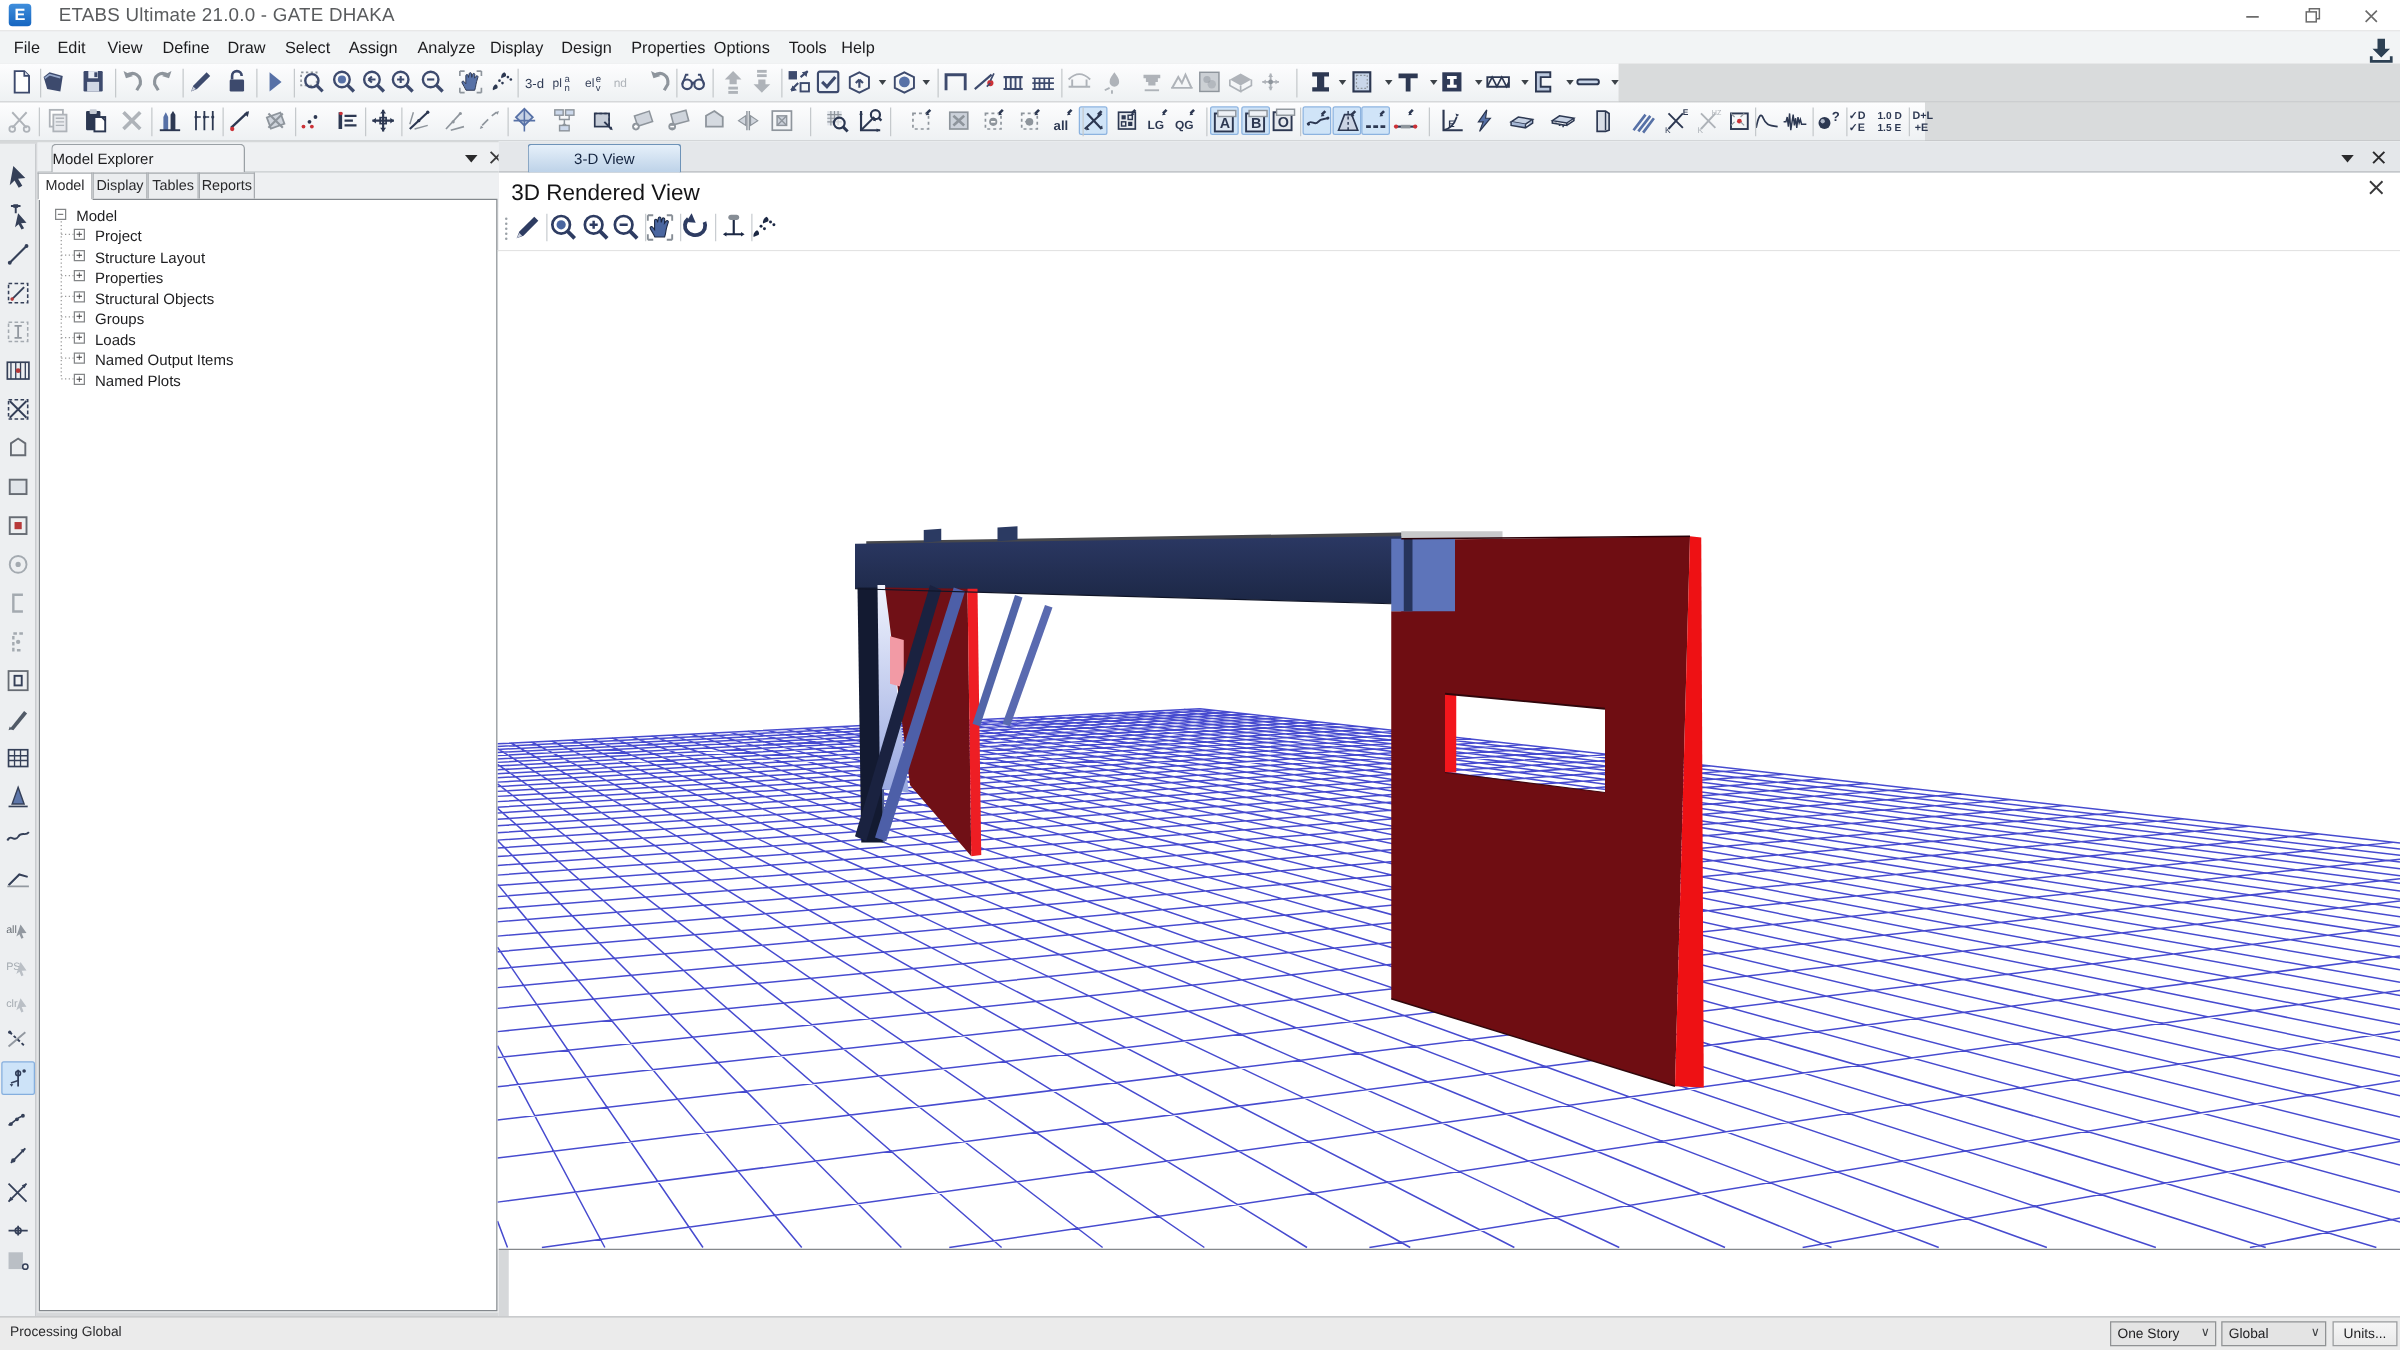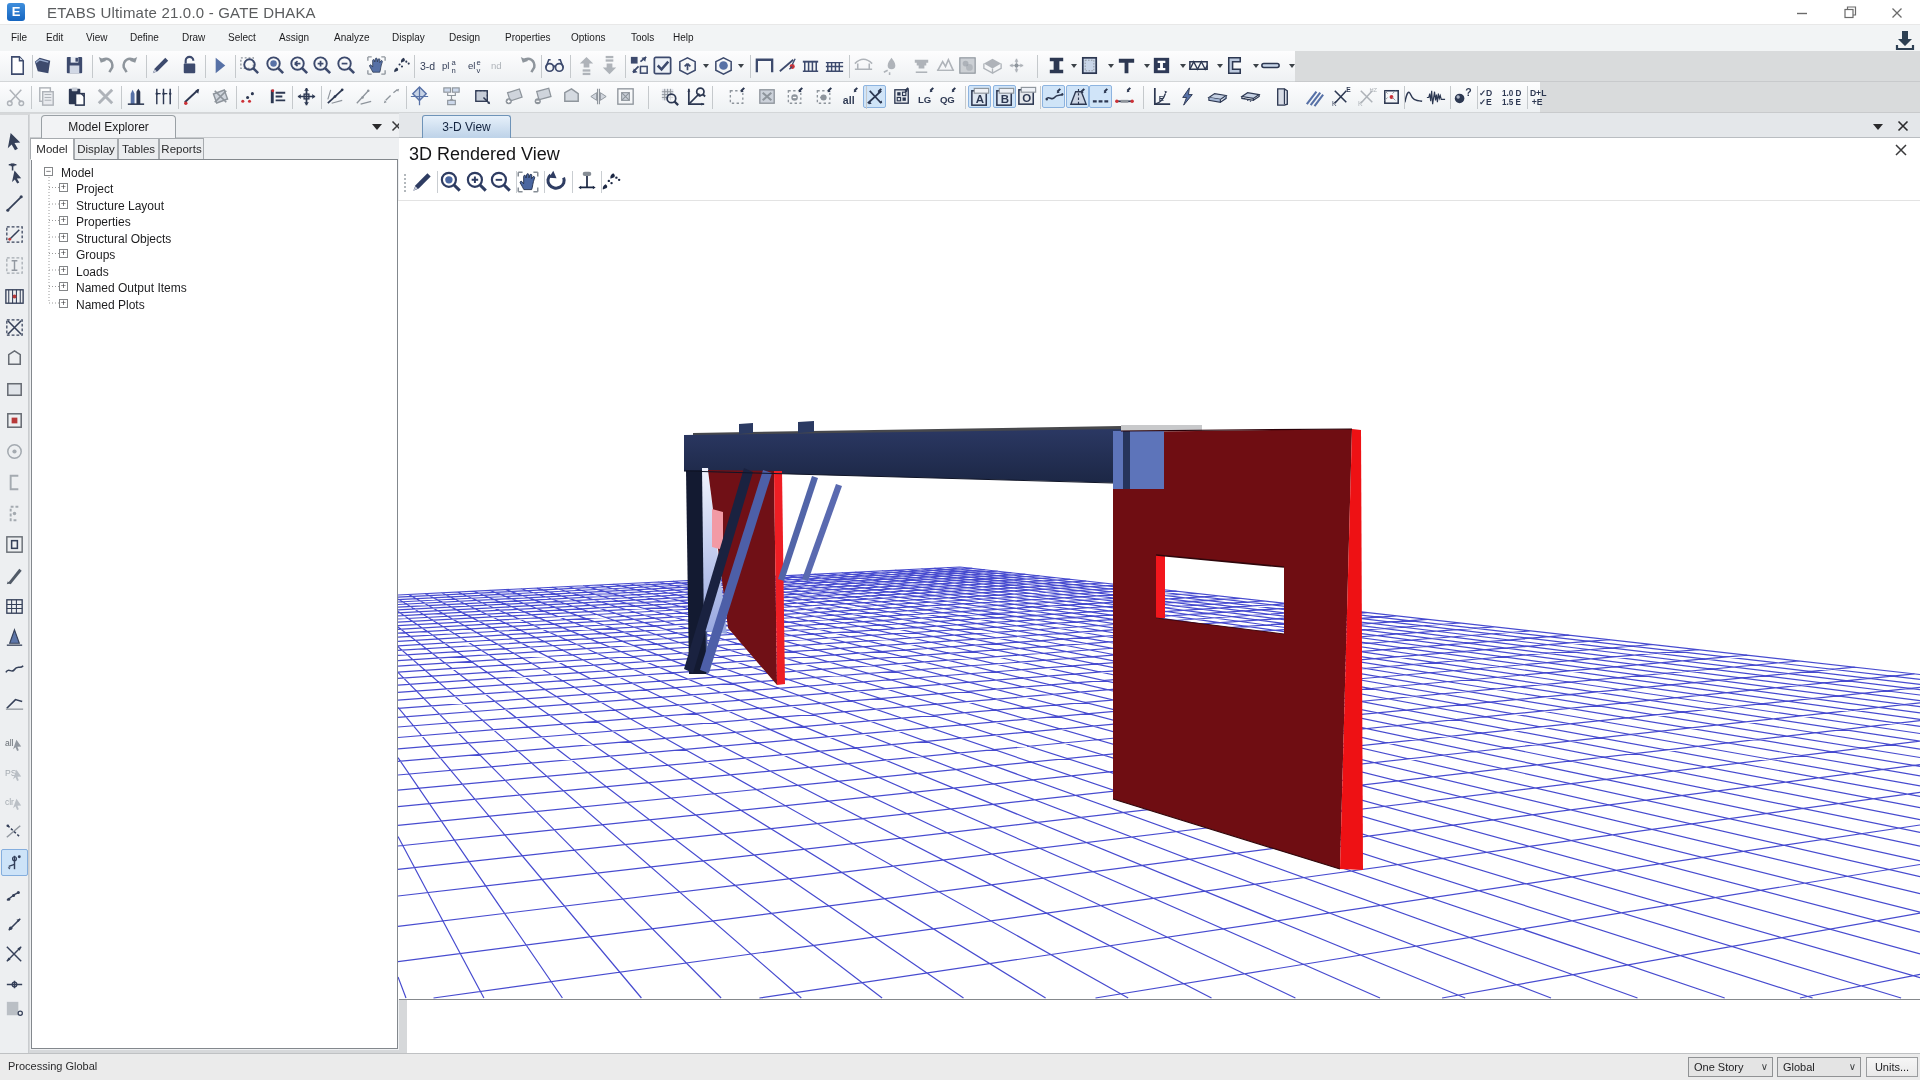--- a/index.html
+++ b/index.html
@@ -1,39 +1,39 @@
 <!DOCTYPE html>
 <html><head><meta charset="utf-8"><style>
 *{margin:0;padding:0;box-sizing:border-box}
 html,body{width:1920px;height:1080px;overflow:hidden;font-family:"Liberation Sans",sans-serif;background:#d6d8da}
 .abs{position:absolute}
 #root{position:relative;width:1920px;height:1080px}
 #titlebar{left:0;top:0;width:1920px;height:25px;background:#fff;border-bottom:1px solid #e8e8e8}
 #titletxt{left:47px;top:4px;font-size:15px;color:#5a5c5e;letter-spacing:.2px}
 #menubar{left:0;top:25px;width:1920px;height:26px;background:#f2f4f5}
-.mi{position:absolute;top:25px;height:26px;line-height:26px;font-size:10px;color:#1c1c1e}
+.mi{position:absolute;top:25px;height:26px;line-height:26px;font-size:13px;color:#1c1c1e}
 .tbrow{position:absolute;height:31px;background:linear-gradient(#fdfdfe,#eef1f3);border-bottom:1px solid #d3d6d8}
 .tbfill{position:absolute;height:31px;background:#d9dbdc;border-bottom:1px solid #c8cacc}
 .sep{position:absolute;top:4px;width:1px;height:23px;background:#c5c9cc}
 .ic{position:absolute;top:4px;width:23px;height:23px;opacity:.92}
 .ic svg{width:23px;height:23px}
 .hl{background:#cde3f8;border:1px solid #84aede;border-radius:2px}
 #lefttools{left:0;top:115px;width:29px;height:938px;background:#edeff1;border-right:1px solid #c9cccf}
 .lic{position:absolute;left:3px;width:23px;height:23px;opacity:.88}
 .lic svg{width:23px;height:23px}
 #mex{left:30px;top:114px;width:369px;height:936px;background:#eef0f2}
-#mextab{left:11px;top:1px;width:135px;height:23px;background:#f2f3f5;border:1px solid #9aa0a5;border-bottom:none;border-radius:4px 4px 0 0;text-align:center;line-height:22px;font-size:12px;color:#1b1b1d}
+#mextab{left:11px;top:1px;width:155px;height:23px;background:#f2f3f5;border:1px solid #9aa0a5;border-bottom:none;border-radius:4px 4px 0 0;line-height:22px;font-size:12px;color:#1b1b1d}
 #mexhdr{left:0;top:0;width:369px;height:24px;background:#eef0f2;border-bottom:1px solid #c8cbce}
 .ptab{position:absolute;top:24px;height:21px;border:1px solid #a7abaf;border-bottom:none;background:#ebedef;font-size:11.5px;color:#2a2a2c;text-align:center;line-height:20px}
 #tree{left:1px;top:45px;width:367px;height:890px;background:#fff;border:1px solid #83888d}
 .trow{position:absolute;font-size:12px;color:#1d1d1f;height:16px;line-height:16px}
 .pm{position:absolute;width:9px;height:9px;border:1px solid #848688;background:#fff;font-size:9px;line-height:7px;text-align:center;color:#3c3c3e}
 #mdi{left:399px;top:113px;width:1521px;height:940px;background:#fff}
 #dtabbar{left:0;top:0;width:1521px;height:25px;background:#e4e7ea;border-bottom:1px solid #b9bdc1}
-#dtab{left:23px;top:2px;width:89px;height:23px;background:linear-gradient(#e6f0fa,#bdd2e8);border:1px solid #6e93b8;border-bottom:none;border-radius:3px 3px 0 0;font-size:12px;color:#13233f;text-align:center;line-height:22px}
+#dtab{left:23px;top:2px;width:123px;height:23px;background:linear-gradient(#e6f0fa,#bdd2e8);border:1px solid #6e93b8;border-bottom:none;border-radius:3px 3px 0 0;font-size:12px;color:#13233f;text-align:center;line-height:22px}
 #vtitle{left:10px;top:31px;font-size:18px;color:#141416}
 #vtb{left:0;top:53px;width:1521px;height:34px;background:#fff}
 #scene{left:-1px;top:87px;width:1523px;height:799px;border-top:1px solid #e3e3e3}
 #statusbar{left:0;top:1053px;width:1920px;height:27px;background:#ebebeb;border-top:1px solid #bfc1c3}
 .combo{position:absolute;top:4px;height:20px;background:#e4e4e4;border:1px solid #909294;font-size:11px;color:#1e1e20;line-height:18px;padding-left:5px}
 .combo .chev{position:absolute;right:4px;top:0;color:#3f4143;font-size:10px}
 .btn{position:absolute;top:4px;height:20px;background:linear-gradient(#f6f6f6,#e9e9e9);border:1px solid #9b9d9f;font-size:11px;color:#1e1e20;text-align:center;line-height:18px}
 </style></head><body>
 <div id="root">
 <div id="titlebar" class="abs"></div>

